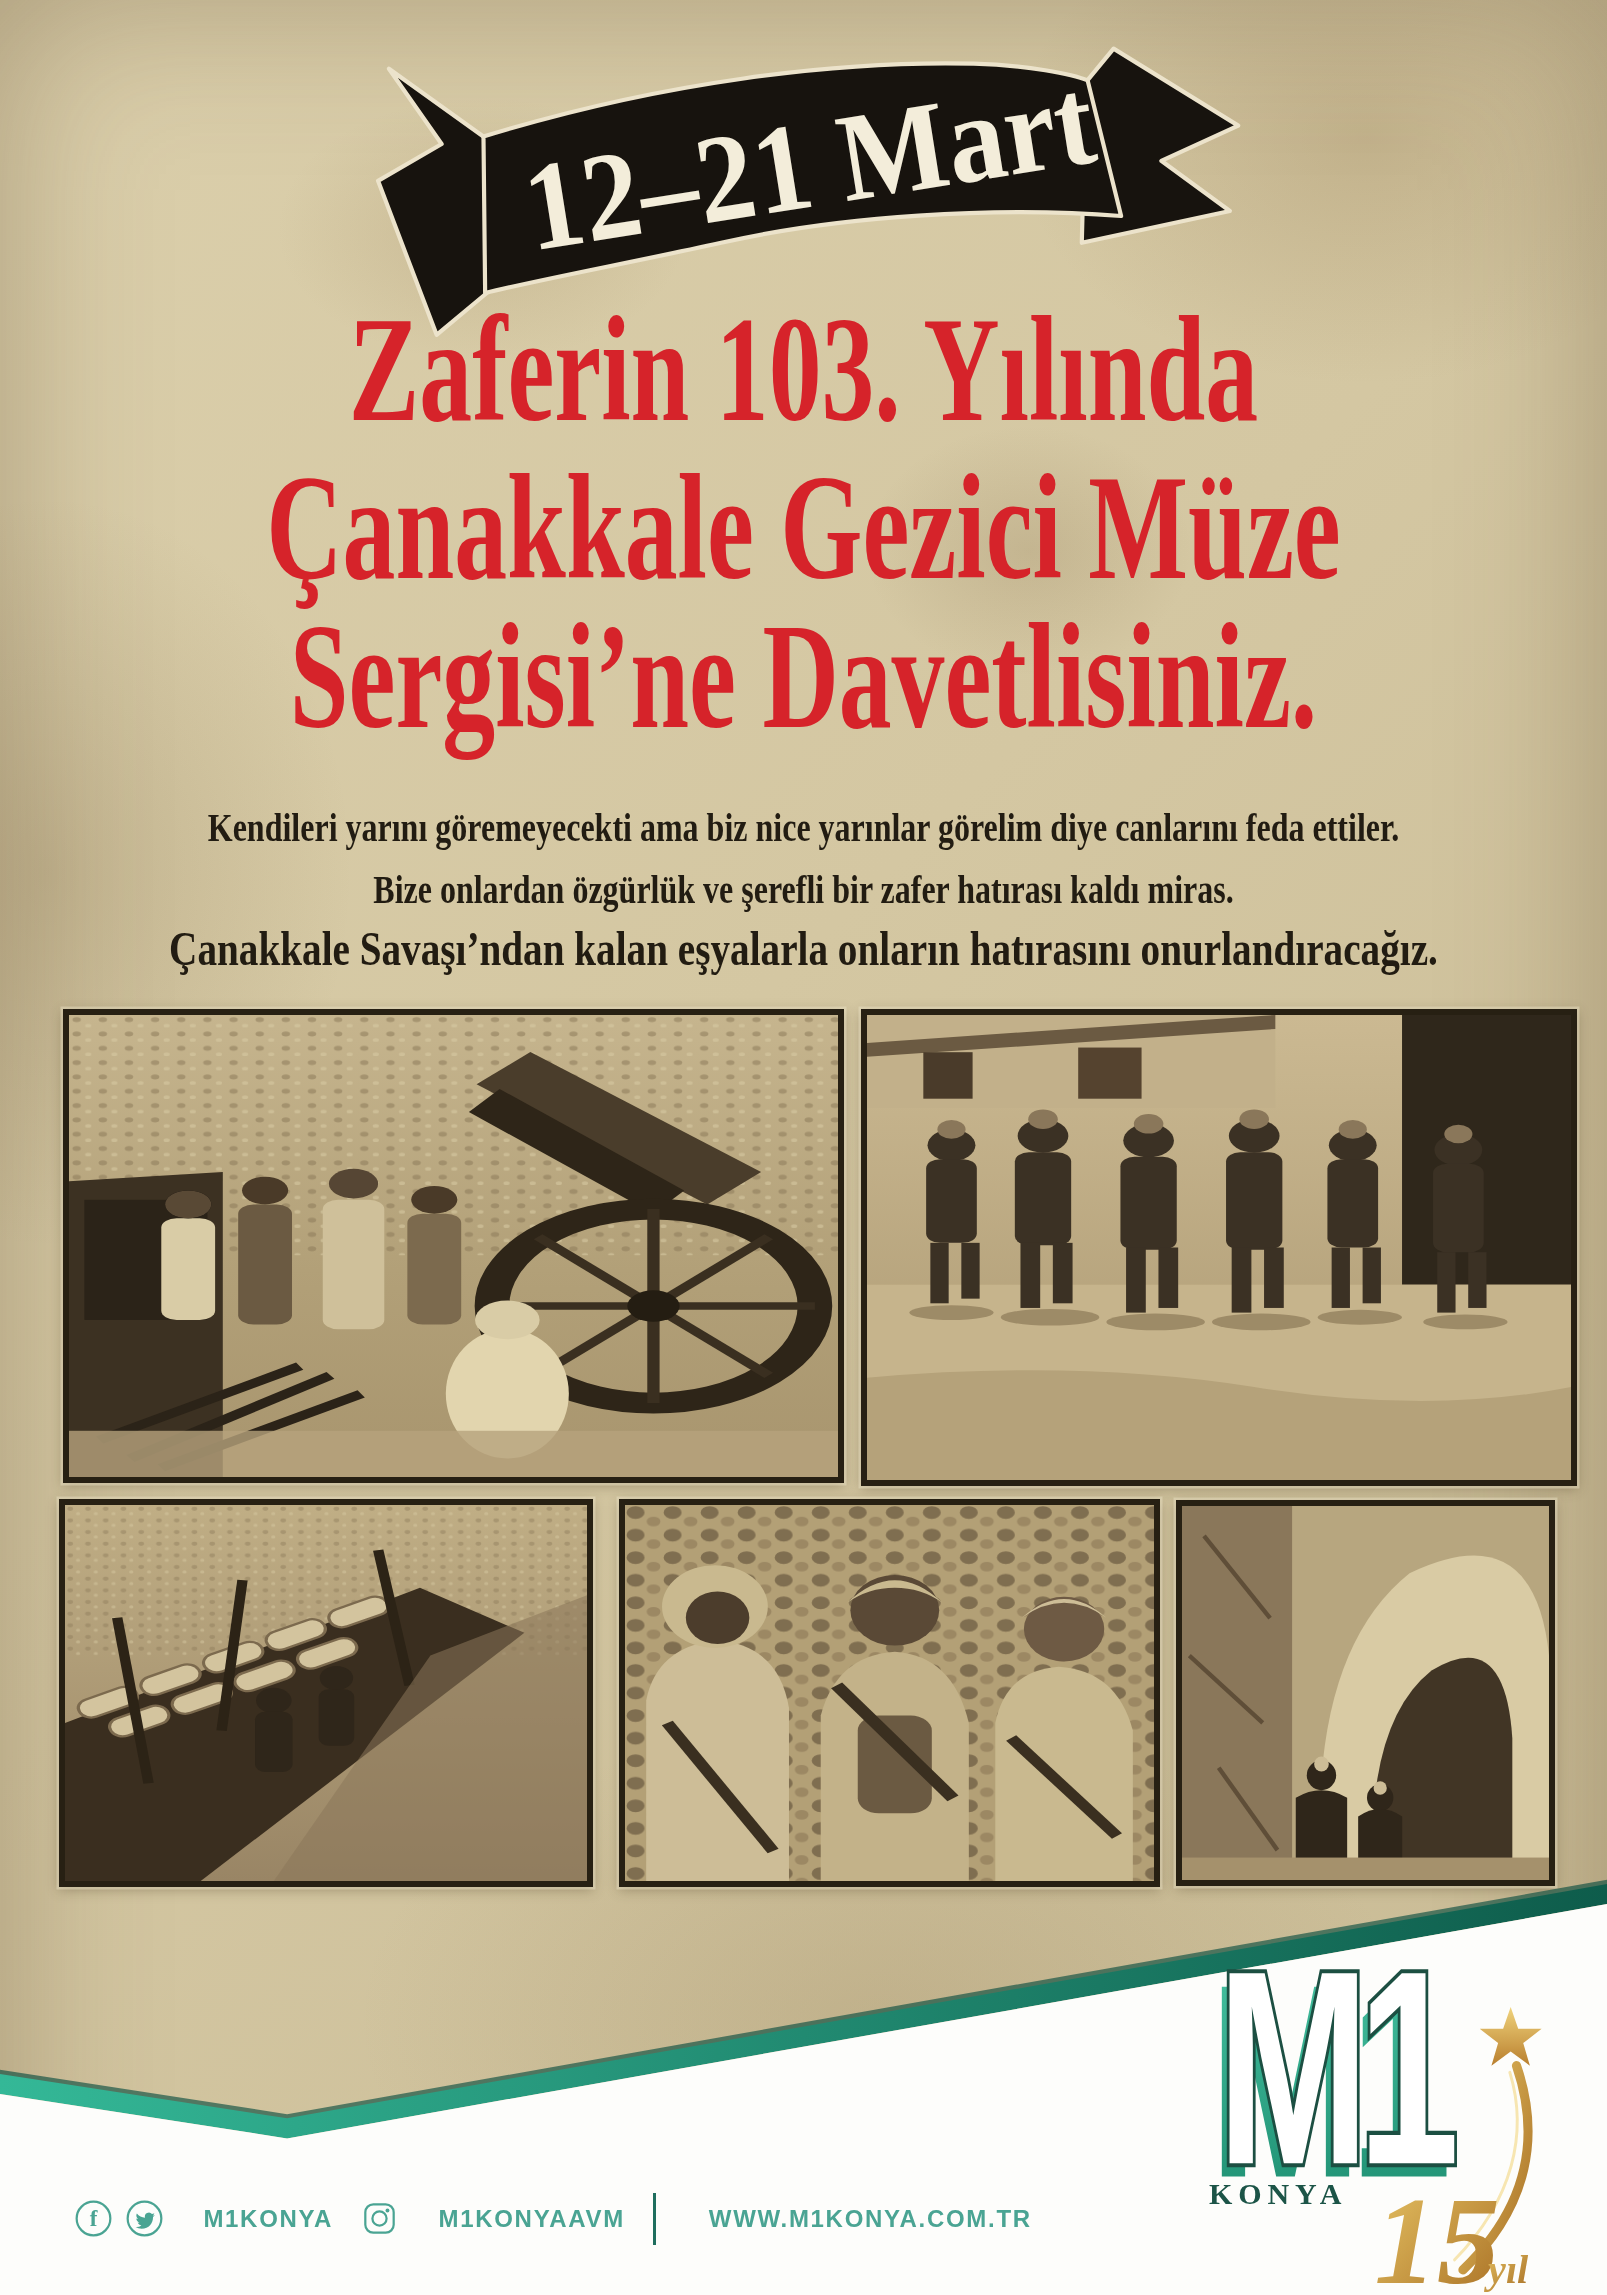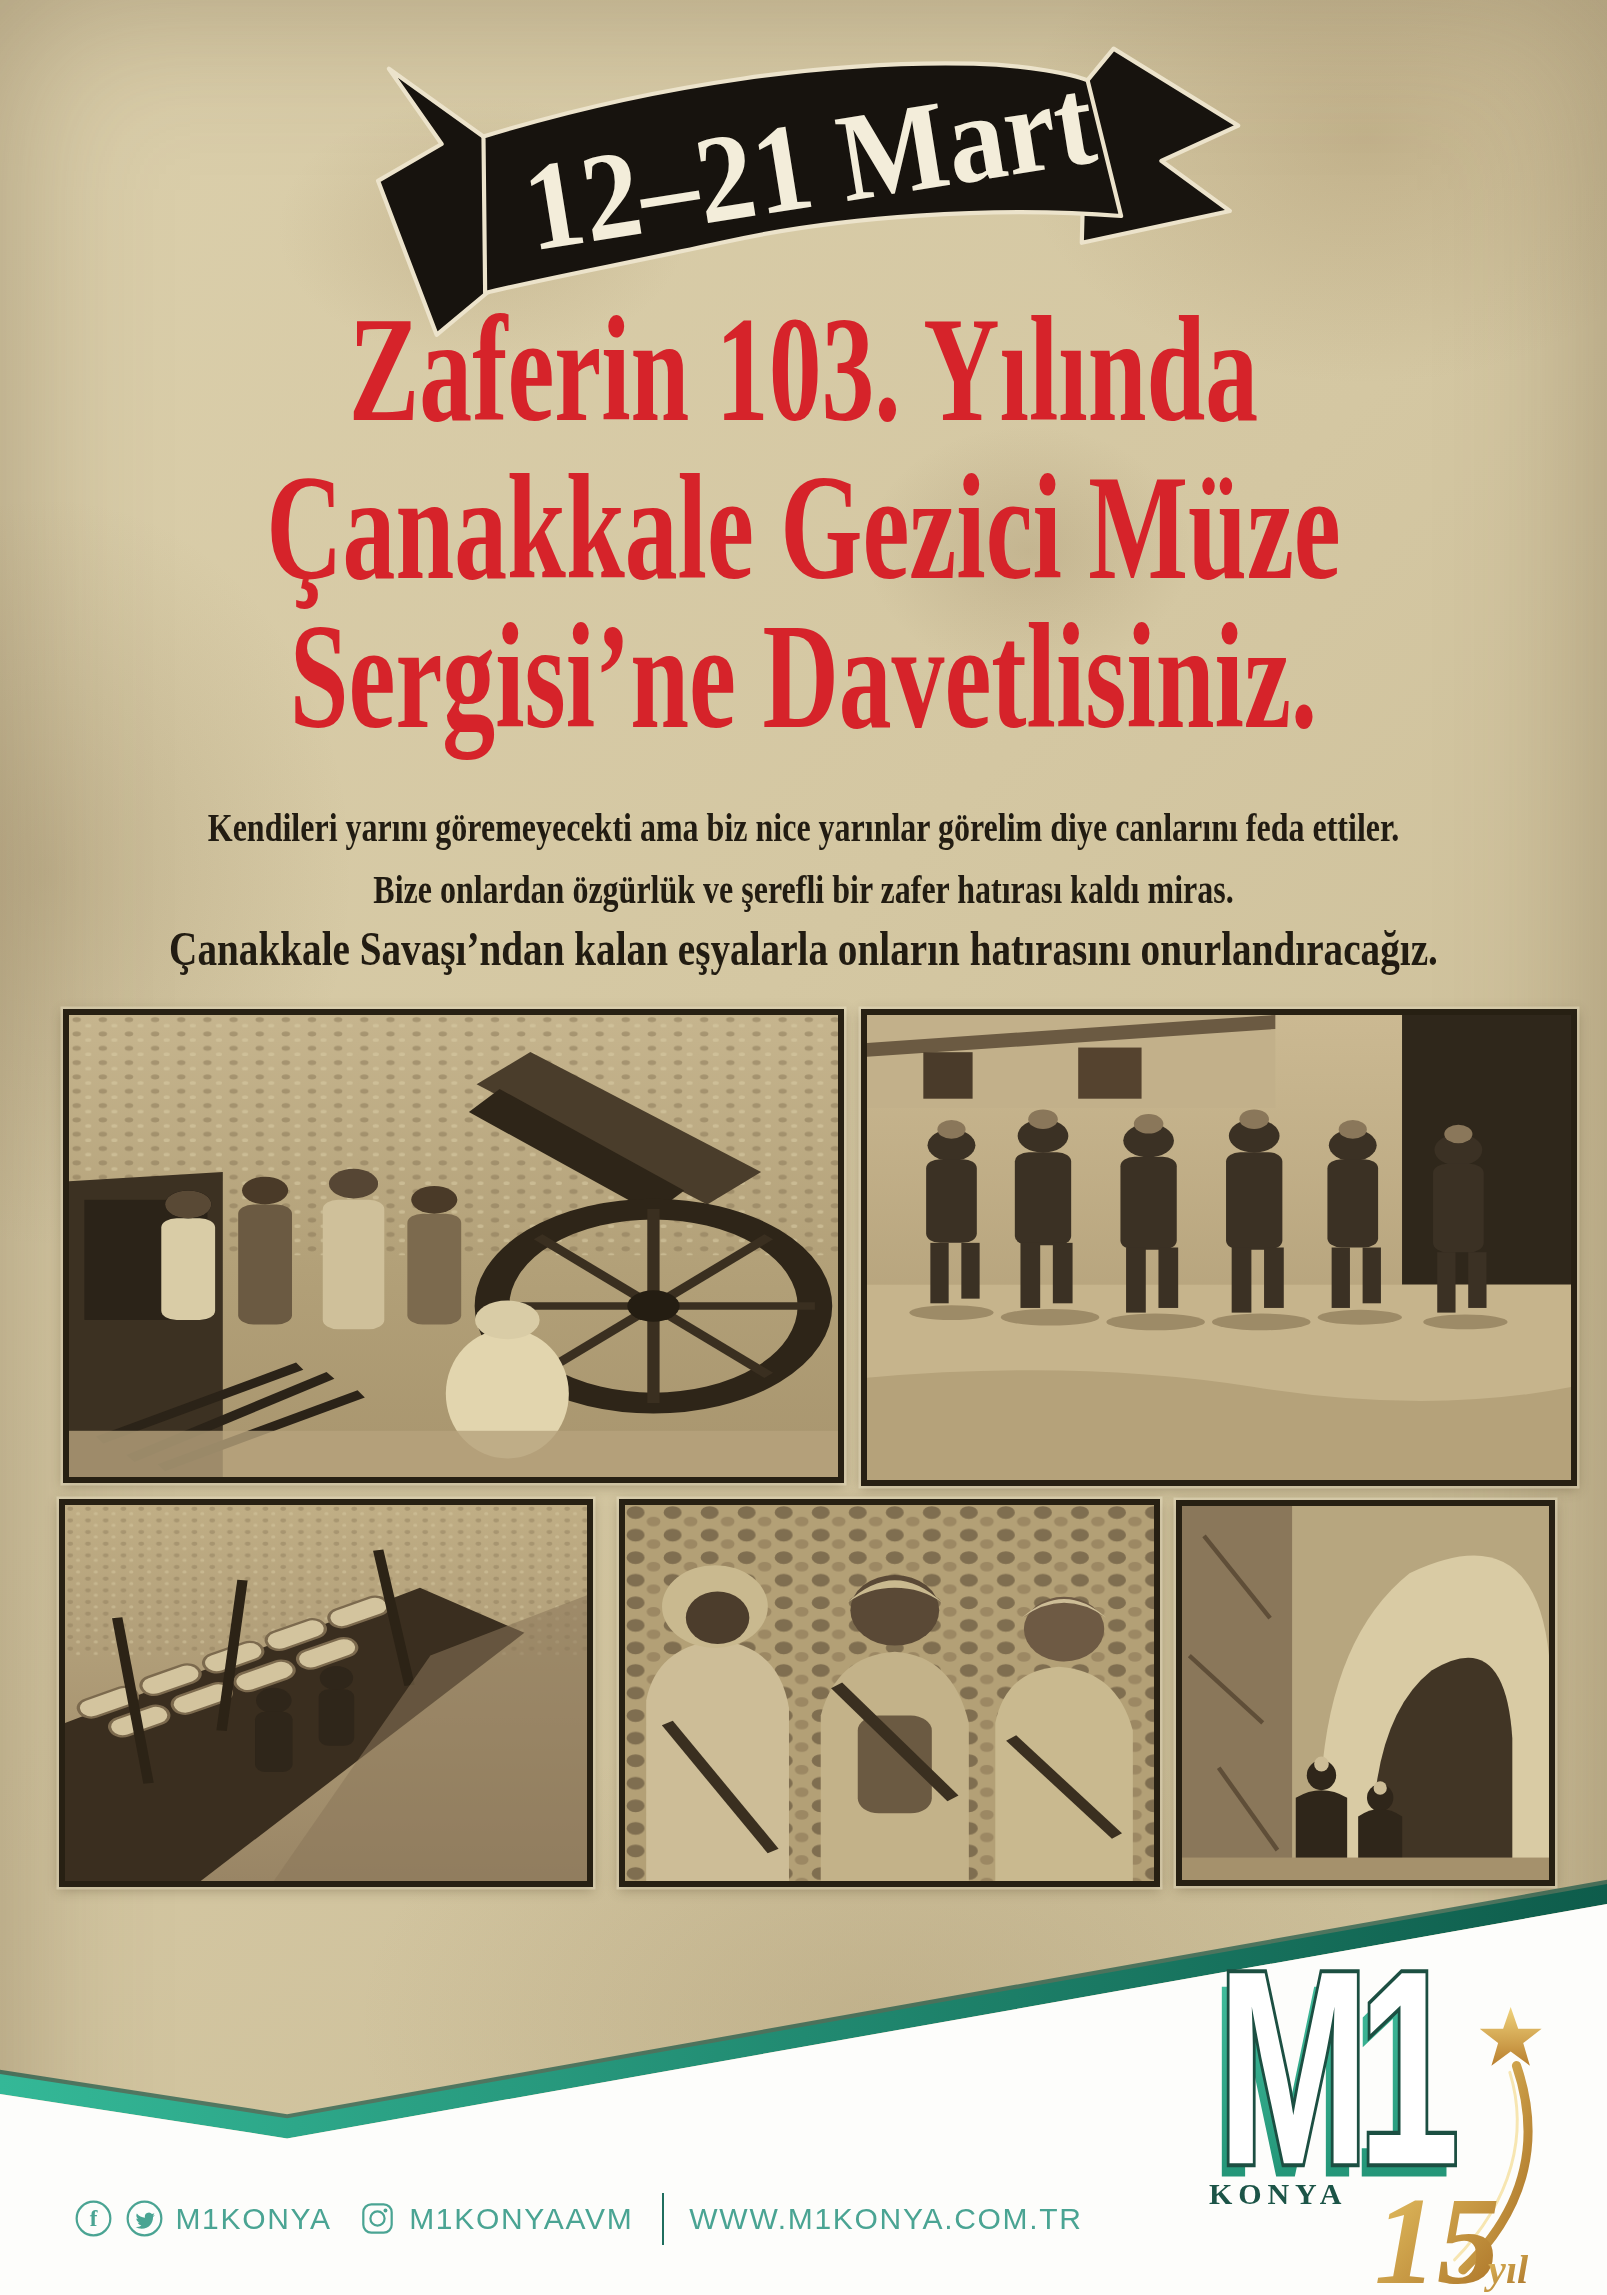--- a/index.html
+++ b/index.html
@@ -21,21 +21,21 @@
     color:#d6232a;font-weight:bold;font-size:151px;line-height:159px;
     transform:scaleX(.70);}
   .i-line{position:absolute;left:0;width:1607px;text-align:center;white-space:nowrap;
     color:#221c12;font-weight:bold;transform:scaleX(.80);}
   .photo{position:absolute;border:6.7px solid #272013;background:#b3a27c;
     box-shadow:0 0 0 2.5px rgba(238,228,200,.45), 0 3.3px 11.7px rgba(70,55,30,.35);}
   .photo svg{display:block;width:100%;height:100%;}
   .bottom-svg{position:absolute;left:0;top:1867px;width:1607px;height:429px;}
   .social{position:absolute;left:74px;top:2190px;height:57px;display:flex;
     align-items:center;gap:11.7px;font-family:"Liberation Sans",sans-serif;}
-  .social .label{color:#4aa493;font-weight:normal;font-size:30px;letter-spacing:1.7px;}
+  .social .label{color:#4aa493;font-weight:bold;font-size:24px;letter-spacing:1.7px;margin-left:28px;}
   .divider{width:2.5px;height:52px;background:#1f6e5e;margin:0 13.4px 0 16.7px;}
   .konya{position:absolute;left:1209px;top:2177px;color:#1c5447;
     font-family:Liberation Serif, serif;font-weight:bold;font-size:30px;
     letter-spacing:5.9px;}
   .m1svg{position:absolute;left:1179px;top:1939px;width:301px;height:276px;}
   .goldsvg{position:absolute;left:1339px;top:1992px;width:268px;height:303px;}
 </style>
 </head>
 <body>
 

